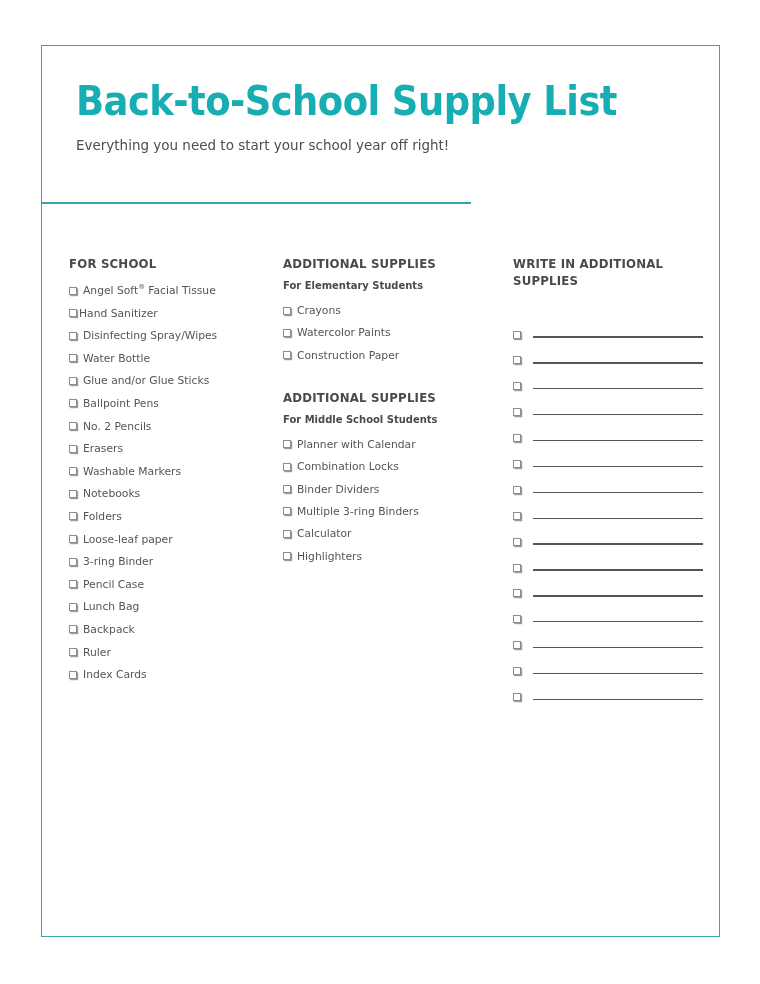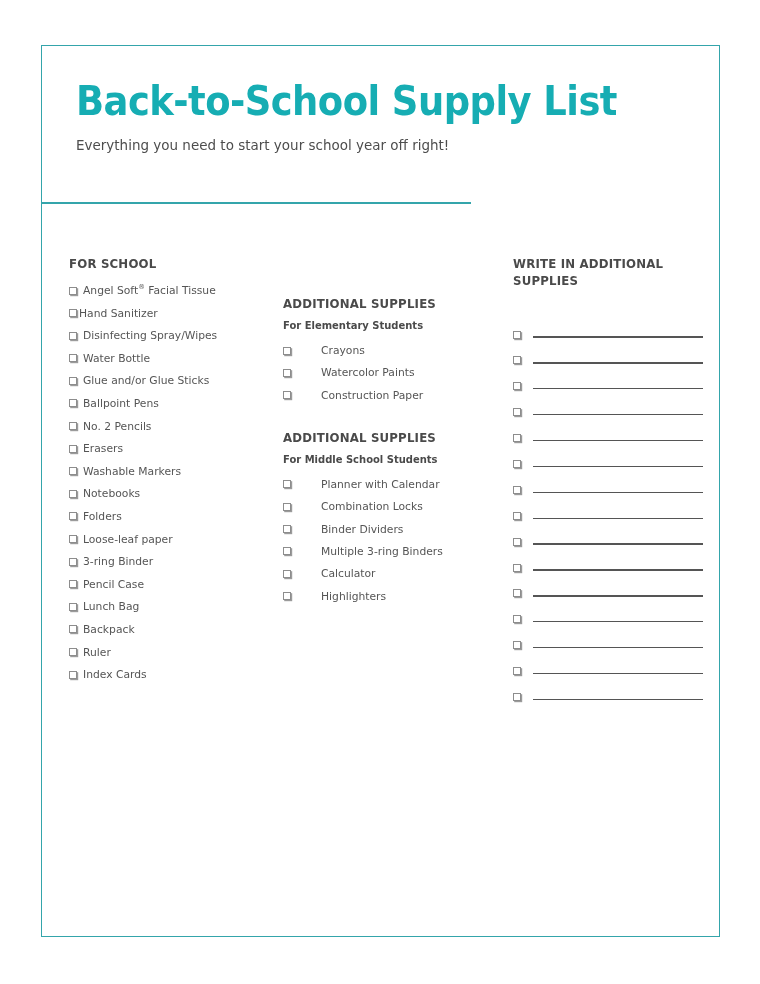--- a/index.html
+++ b/index.html
@@ -80,21 +80,21 @@
     top: 0;
     width: 760px;
     height: 984px;
     padding-left: 32px;
   }
   .col {
     position: absolute;
     top: 255px;
   }
   .col-1 { left: 69px;  width: 205px; }
-  .col-2 { left: 283px; width: 200px; margin-top: 40px; }
+  .col-2 { left: 283px; width: 200px; }
   .col-3 { left: 494px; width: 190px; margin-left: 19px; }
 
   .section + .section { margin-top: 26px; }
 
   .sec-head {
     font-family: "DejaVu Sans", sans-serif;
     font-weight: 700;
     font-size: 12.5px;
     line-height: 17px;
     letter-spacing: 0.2px;
@@ -124,21 +124,21 @@
   .checklist li {
     display: flex;
     align-items: flex-start;
     font-family: "DejaVu Sans", sans-serif;
     font-size: 11.2px;
     line-height: 14px;
     color: #555555;
     margin-bottom: 8.6px;
     white-space: nowrap;
   }
-  .col-2 .checklist li { margin-bottom: 8.4px; gap: 24px; }
+  .col-2 .checklist li { margin-bottom: 8.4px; }
 
   .cb {
     display: inline-block;
     width: 8px;
     height: 8px;
     border: 1.2px solid #8d8d8d;
     flex: 0 0 auto;
     margin-right: 6px;
     margin-top: 2.5px;
     background: #ffffff;

